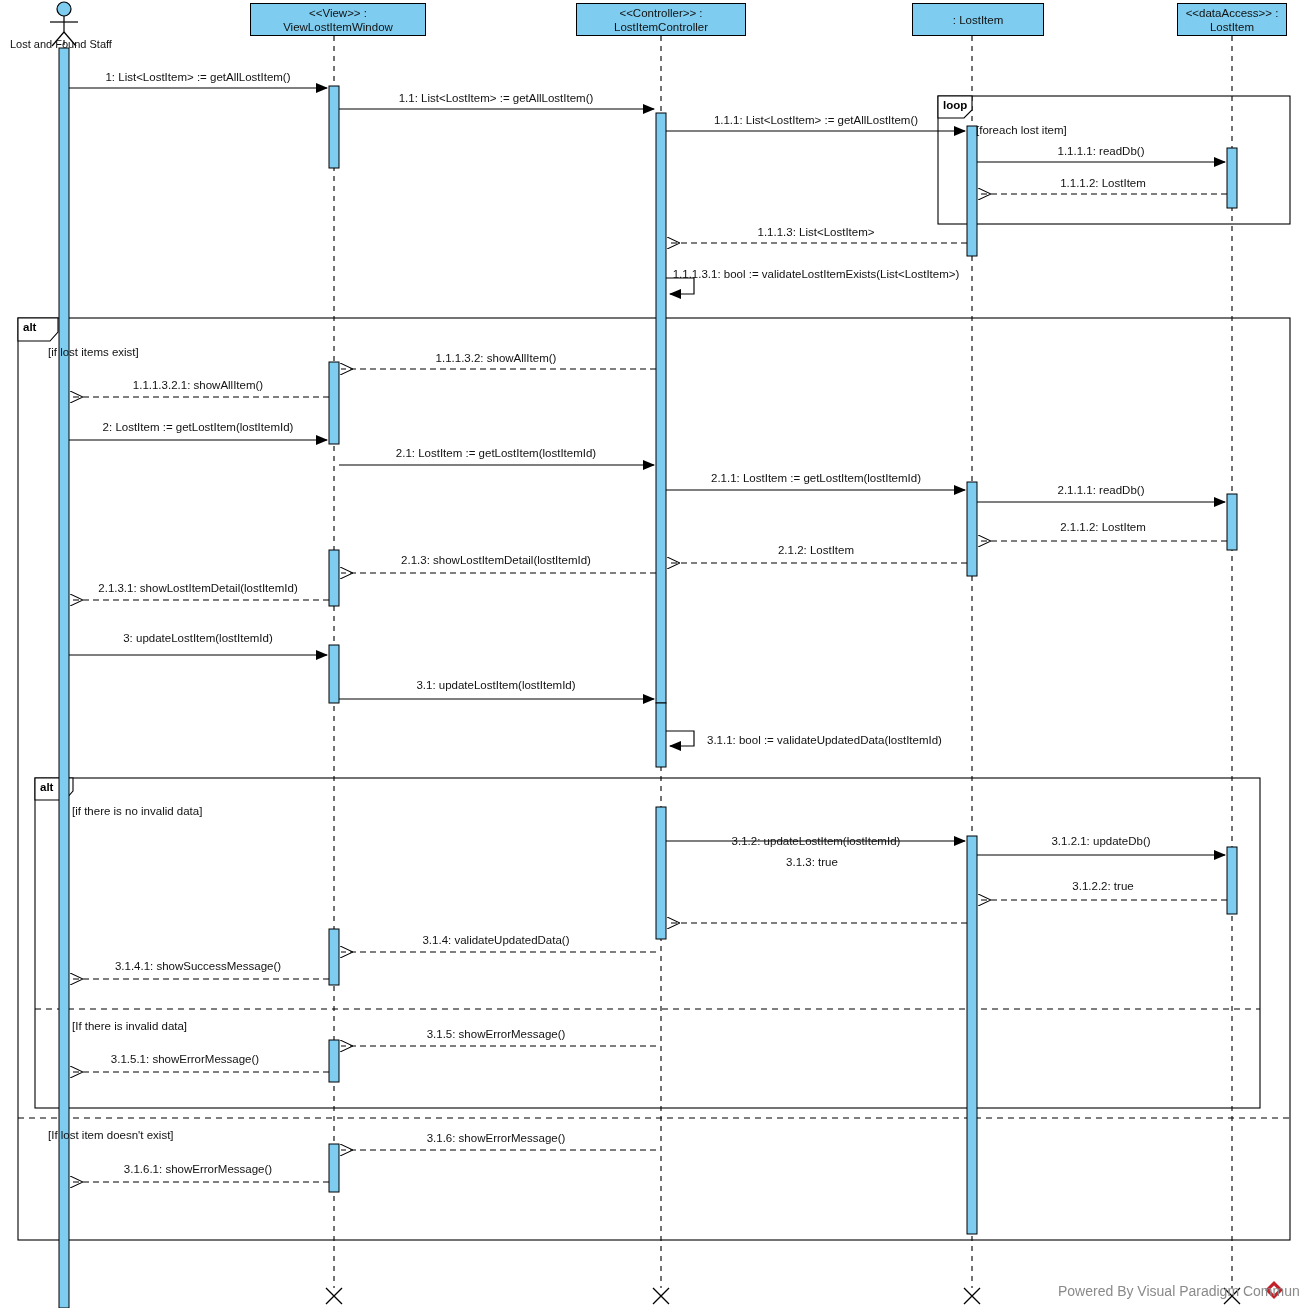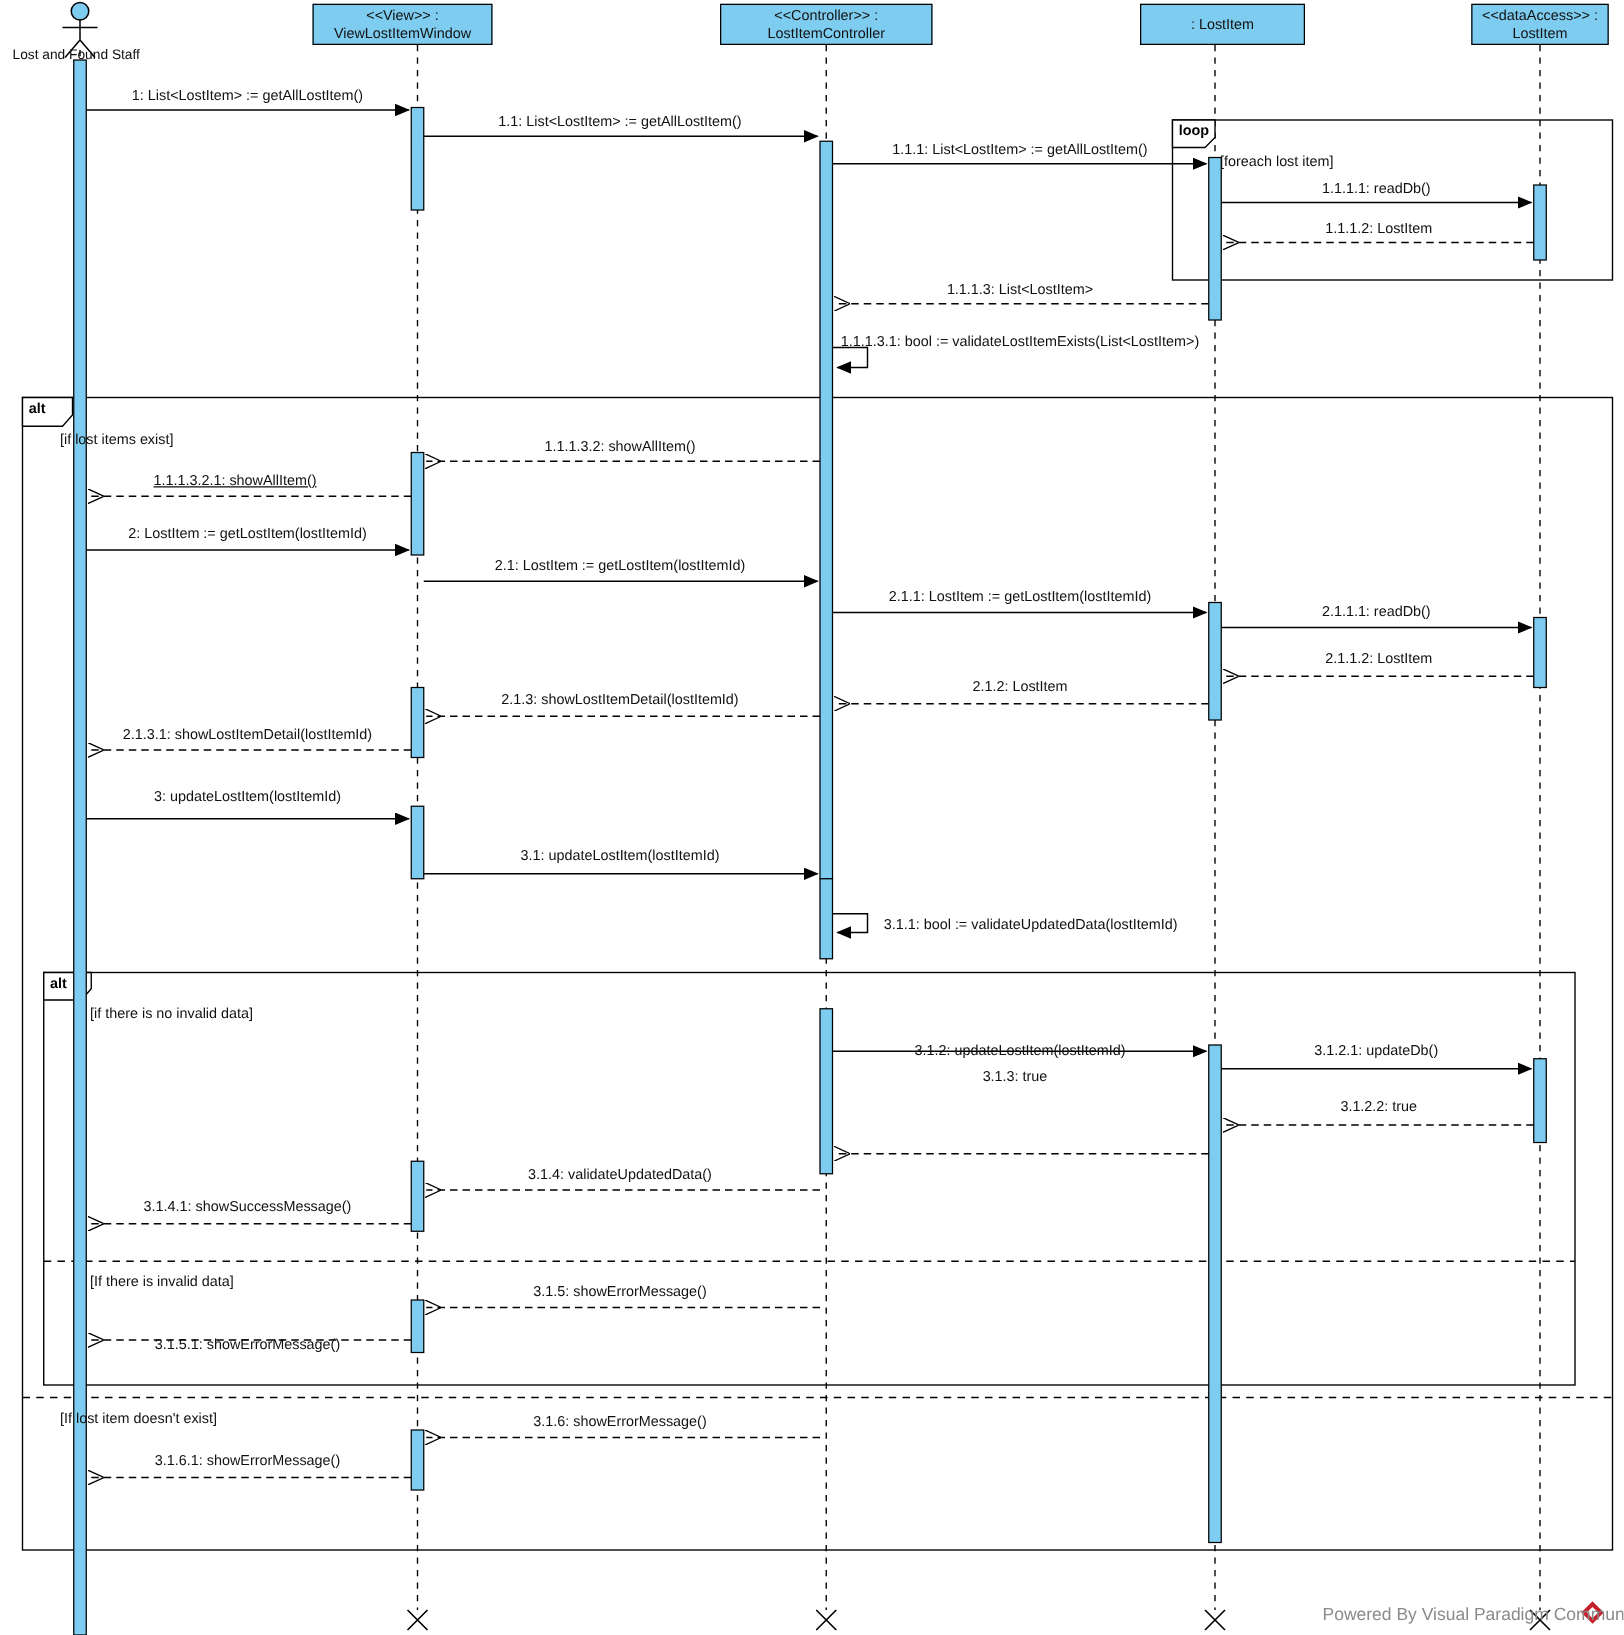--- a/index.html
+++ b/index.html
@@ -162,21 +162,21 @@
       <path d="M964,1288 L980,1304 M980,1288 L964,1304"></path>
       <path d="M1224,1288 L1240,1304 M1240,1288 L1224,1304"></path>
     </g>
 
     <g transform="translate(1274,1290)">
       <path d="M0,-9 L9,0 L0,9 L-9,0 z" fill="#c4202a"></path>
       <path d="M0,-4.5 L4.5,0 L0,4.5 L-4.5,0 z" fill="#ffffff"></path>
     </g>
   </svg>
 
-  <div class="hdr" style="left:250px;top:3px;width:144px;height:33px;text-align:right;">
+  <div class="hdr" style="left:250px;top:3px;width:176px;height:33px;text-align:right;">
     <span>&lt;&lt;View&gt;&gt; :</span>
     <span>ViewLostItemWindow</span>
   </div>
 
   <div class="hdr" style="left:576px;top:3px;width:170px;height:33px;">
     <span>&lt;&lt;Controller&gt;&gt; :</span>
     <span>LostItemController</span>
   </div>
 
   <div class="hdr" style="left:912px;top:3px;width:132px;height:33px;">
@@ -201,38 +201,38 @@
   <div class="guard" style="left:72px;top:1020px;">[If there is invalid data]</div>
 
   <div class="lbl ctr" style="left:198px;top:71px;">1: List&lt;LostItem&gt; := getAllLostItem()</div>
   <div class="lbl ctr" style="left:496px;top:92px;">1.1: List&lt;LostItem&gt; := getAllLostItem()</div>
   <div class="lbl ctr" style="left:816px;top:114px;">1.1.1: List&lt;LostItem&gt; := getAllLostItem()</div>
   <div class="lbl ctr" style="left:1101px;top:145px;">1.1.1.1: readDb()</div>
   <div class="lbl ctr" style="left:1103px;top:177px;">1.1.1.2: LostItem</div>
   <div class="lbl ctr" style="left:816px;top:226px;">1.1.1.3: List&lt;LostItem&gt;</div>
   <div class="lbl ctr" style="left:816px;top:268px;width:330px;white-space:normal;text-align:center;">1.1.1.3.1: bool := validateLostItemExists(List&lt;LostItem&gt;)</div>
   <div class="lbl ctr" style="left:496px;top:352px;">1.1.1.3.2: showAllItem()</div>
-  <div class="lbl ctr" style="left:188px;top:379px;text-decoration:underline;">1.1.1.3.2.1: showAllItem()</div>
+  <div class="lbl ctr" style="left:198px;top:379px;">1.1.1.3.2.1: showAllItem()</div>
   <div class="lbl ctr" style="left:198px;top:421px;">2: LostItem := getLostItem(lostItemId)</div>
   <div class="lbl ctr" style="left:496px;top:447px;">2.1: LostItem := getLostItem(lostItemId)</div>
   <div class="lbl ctr" style="left:816px;top:472px;">2.1.1: LostItem := getLostItem(lostItemId)</div>
   <div class="lbl ctr" style="left:1101px;top:484px;">2.1.1.1: readDb()</div>
   <div class="lbl ctr" style="left:1103px;top:521px;">2.1.1.2: LostItem</div>
   <div class="lbl ctr" style="left:816px;top:544px;">2.1.2: LostItem</div>
   <div class="lbl ctr" style="left:496px;top:554px;">2.1.3: showLostItemDetail(lostItemId)</div>
   <div class="lbl ctr" style="left:198px;top:582px;">2.1.3.1: showLostItemDetail(lostItemId)</div>
   <div class="lbl ctr" style="left:198px;top:632px;">3: updateLostItem(lostItemId)</div>
   <div class="lbl ctr" style="left:496px;top:679px;">3.1: updateLostItem(lostItemId)</div>
   <div class="lbl" style="left:707px;top:734px;">3.1.1: bool := validateUpdatedData(lostItemId)</div>
   <div class="lbl ctr" style="left:816px;top:815px;margin-top:20px;">3.1.2: updateLostItem(lostItemId)</div>
   <div class="lbl ctr" style="left:1101px;top:835px;">3.1.2.1: updateDb()</div>
   <div class="lbl ctr" style="left:1103px;top:880px;">3.1.2.2: true</div>
   <div class="lbl ctr" style="left:812px;top:856px;">3.1.3: true</div>
   <div class="lbl ctr" style="left:496px;top:934px;">3.1.4: validateUpdatedData()</div>
   <div class="lbl ctr" style="left:198px;top:960px;">3.1.4.1: showSuccessMessage()</div>
   <div class="lbl ctr" style="left:496px;top:1028px;">3.1.5: showErrorMessage()</div>
-  <div class="lbl ctr" style="left:198px;top:1053px;margin-top:17px;">3.1.5.1: showErrorMessage()</div>
+  <div class="lbl ctr" style="left:185px;top:1053px;">3.1.5.1: showErrorMessage()</div>
   <div class="lbl ctr" style="left:496px;top:1132px;">3.1.6: showErrorMessage()</div>
   <div class="lbl ctr" style="left:198px;top:1163px;">3.1.6.1: showErrorMessage()</div>
 
   <div class="wm" style="left:1058px;top:1283px;">Powered By  Visual Paradigm Community Edition</div>
 
 </div>
 
 </body></html>

